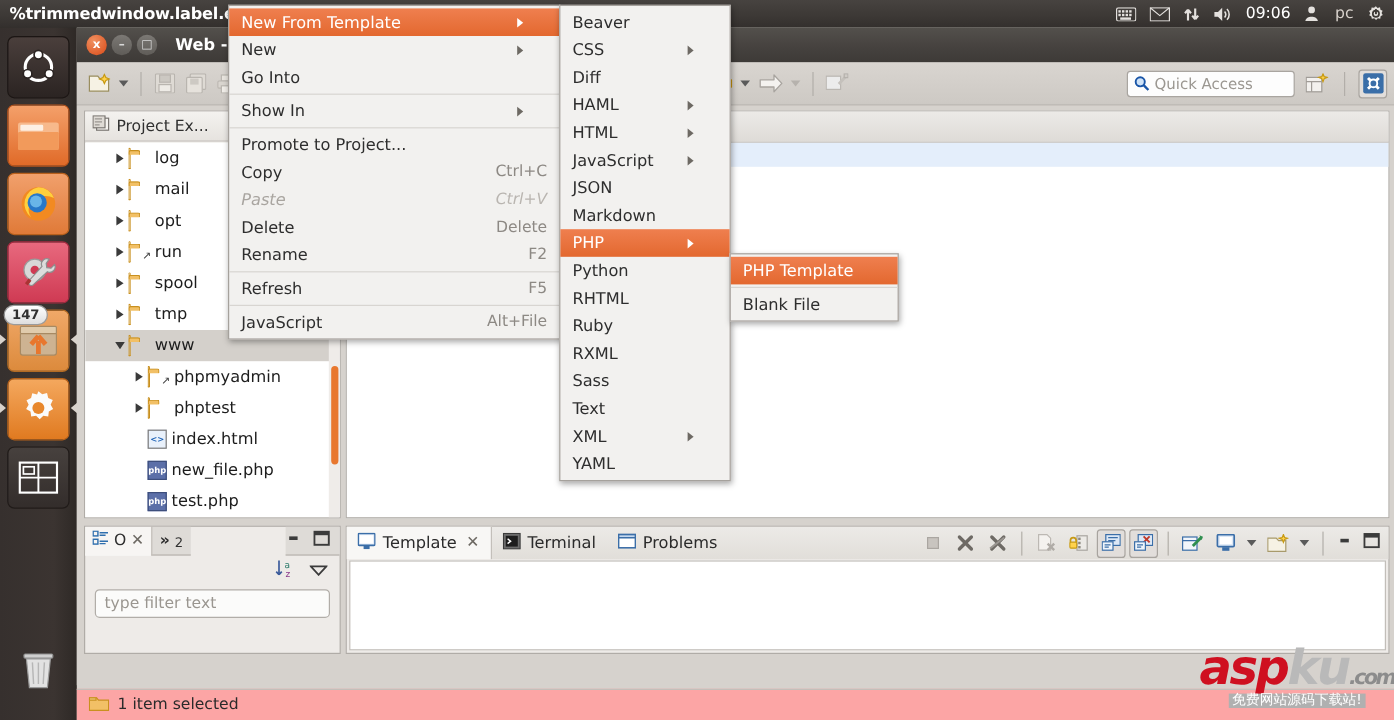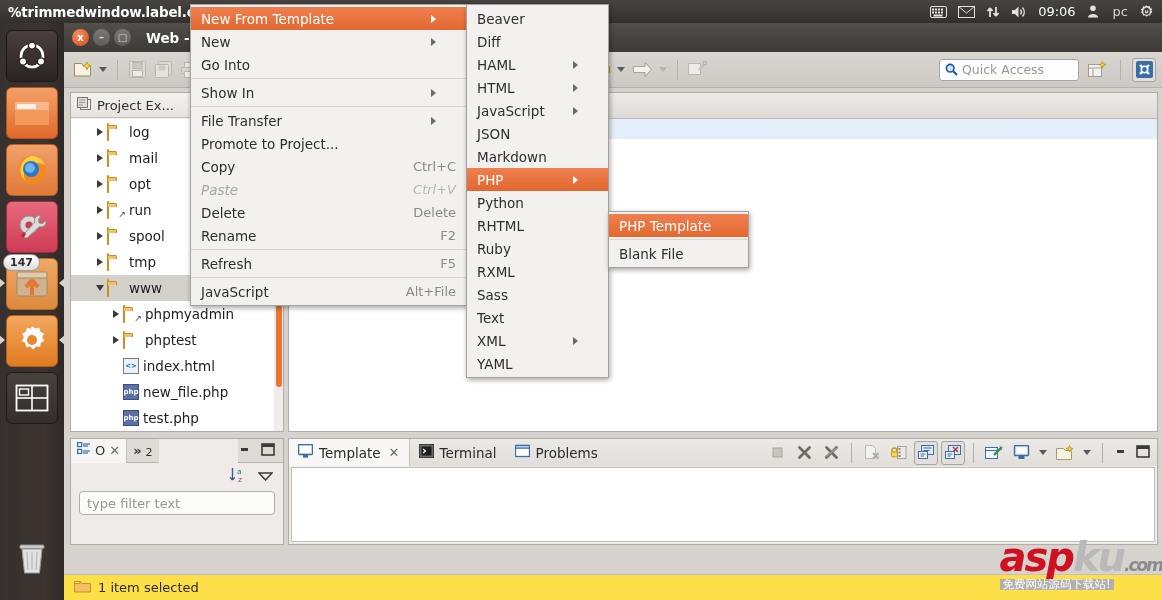--- a/index.html
+++ b/index.html
@@ -173,21 +173,21 @@
   }
   #cs-tabs { height: 27px; display: flex; align-items: stretch; background: linear-gradient(to bottom,#eceae7,#e1ded9); }
   .cs-tab { display: flex; align-items: center; gap: 6px; padding: 0 9px; font-size: 13.5px; color: #2b2b2b; }
   .cs-tab.active { background: #f8f7f5; border-right: 1px solid #c3bfba; }
   #cs-toolbar { position: absolute; right: 4px; top: 2px; height: 23px; display: flex; align-items: center; gap: 3px; }
   #cs-body { position: absolute; left: 2px; right: 2px; top: 28px; bottom: 2px; background: #ffffff; border: 1px solid #c2beb9; }
 
   
   #statusbar {
     position: absolute; left: 0; bottom: 0; width: 1098px; height: 26px;
-    background: #fde047; display: flex; align-items: center; padding-left: 10px; gap: 7px;
+    background: #fca5a5; display: flex; align-items: center; padding-left: 10px; gap: 7px;
     font-size: 13px; color: #2a2a2a; border-top: 1px solid #c3bfba;
   }
 
   
   .menu {
     position: absolute; background: #f2f1ef; border: 1px solid #a5a19c;
     box-shadow: 1px 2px 5px rgba(0,0,0,0.35); padding: 2px 0; z-index: 60;
   }
   .mi {
     height: 23px; display: flex; align-items: center; padding: 0 10px;
@@ -202,21 +202,21 @@
                   border-left: 5px solid #6d6963; }
   .mi.hl .subarrow { border-left-color: #ffffff; }
   .msep { height: 1px; background: #d8d5d1; margin: 2px 0; }
 
   #menu-context { left: 190px; top: 4px; width: 277px; }
   #menu-templates { left: 466px; top: 4px; width: 143px; }
   #menu-php { left: 608px; top: 211px; width: 141px; }
 
   
   #watermark { position: absolute; right: 0px; bottom: 10px; z-index: 80;
-               text-align: left; line-height: 1; user-select:none; }
+               text-align: center; line-height: 1; user-select:none; }
   #wm-main { font-family: "DejaVu Sans", sans-serif; font-size: 40px; font-weight: bold;
              font-style: italic; letter-spacing: -2px; }
   .wm-asp { color: #cf1020; }
   .wm-ku { color: #b9b9b9; }
   .wm-com { color: #8c8c8c; font-size: 17px; font-style: italic; }
   #wm-sub { font-size: 11.5px; color: #ffffff; background: #b0b0b0;
             display: inline-block; padding: 0 3px; margin-top: -3px; }
 </style>
 </head>
 <body>
@@ -765,24 +765,20 @@
       <div class="mi">
         <span>Go Into</span>
       </div>
       <div class="msep"></div>
       <div class="mi">
         <span>Show In</span>
         <span class="subarrow"></span>
       </div>
       <div class="msep"></div>
       <div class="mi">
-        <span>File Transfer</span>
-        <span class="subarrow"></span>
-      </div>
-      <div class="mi">
         <span>Promote to Project...</span>
       </div>
       <div class="mi">
         <span>Copy</span>
         <span class="accel">Ctrl+C</span>
       </div>
       <div class="mi disabled">
         <span>Paste</span>
         <span class="accel">Ctrl+V</span>
       </div>
@@ -803,20 +799,24 @@
       <div class="mi">
         <span>JavaScript</span>
         <span class="accel">Alt+File</span>
       </div>
     </div>
   <div class="menu" id="menu-templates">
       <div class="mi">
         <span>Beaver</span>
       </div>
       <div class="mi">
+        <span>CSS</span>
+        <span class="subarrow"></span>
+      </div>
+      <div class="mi">
         <span>Diff</span>
       </div>
       <div class="mi">
         <span>HAML</span>
         <span class="subarrow"></span>
       </div>
       <div class="mi">
         <span>HTML</span>
         <span class="subarrow"></span>
       </div>

